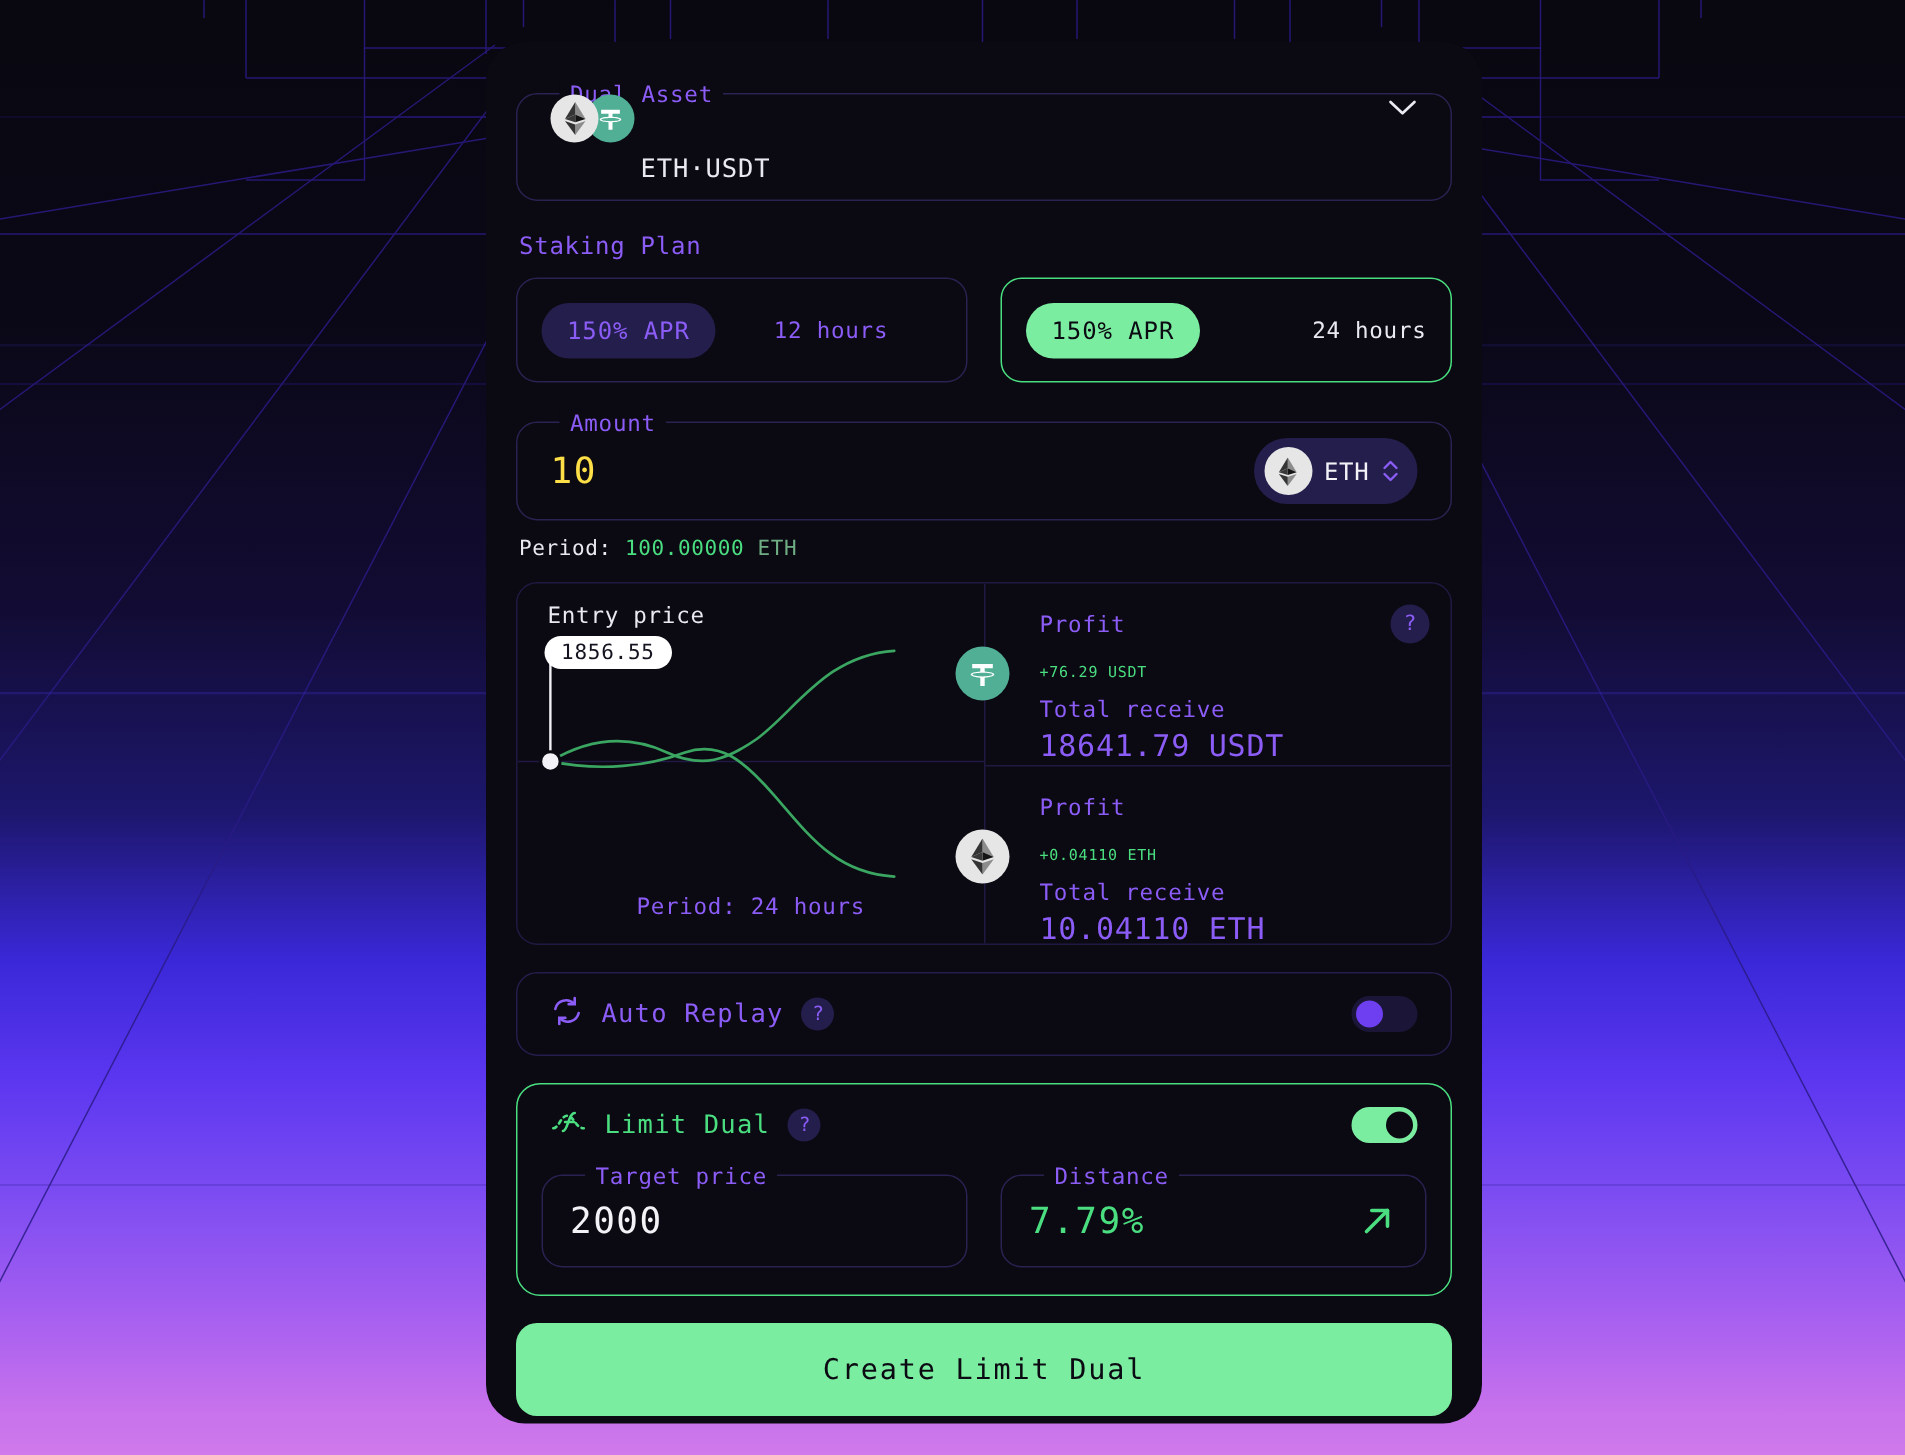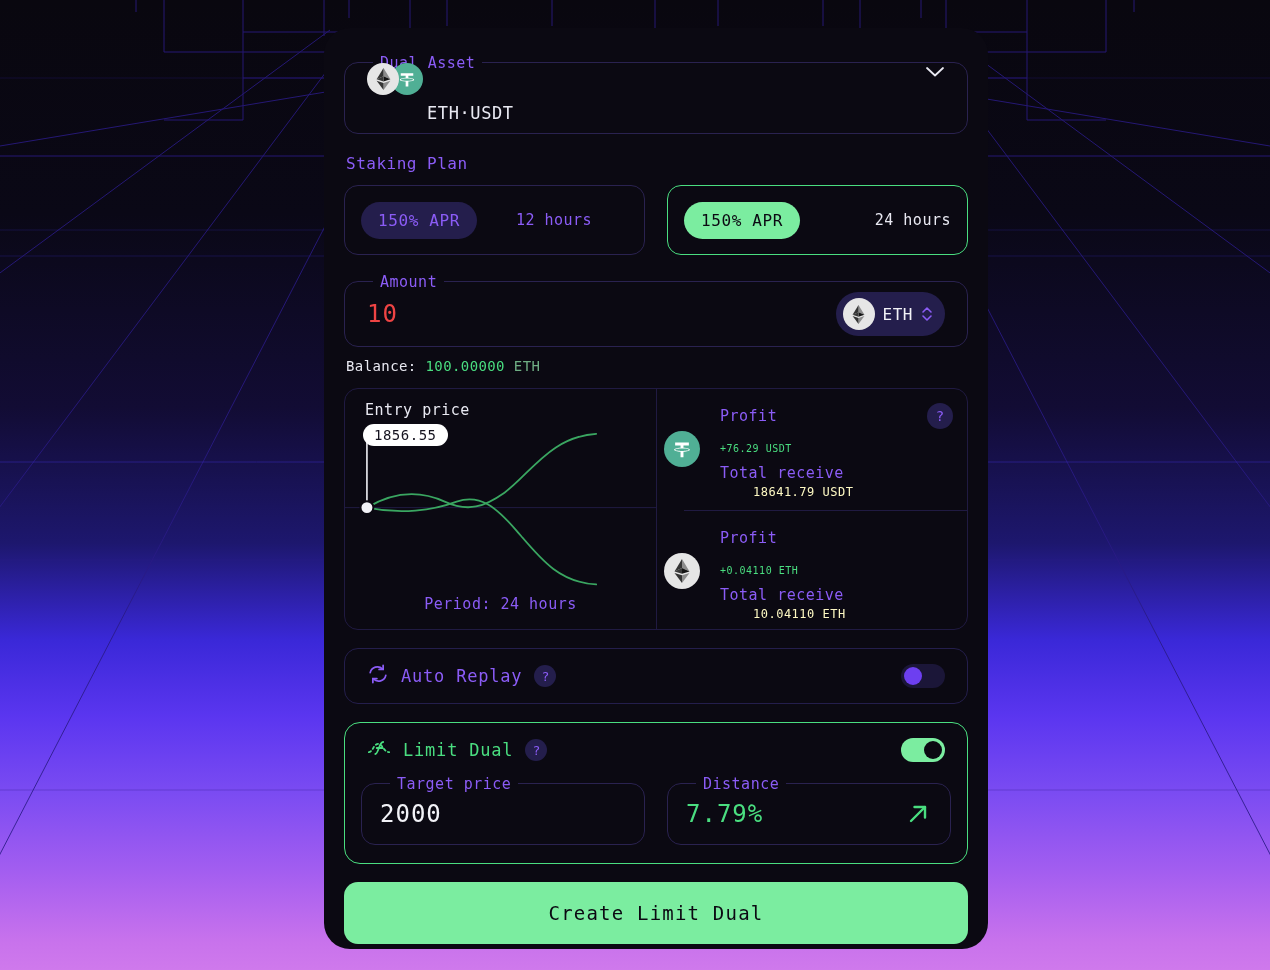--- a/index.html
+++ b/index.html
@@ -135,21 +135,21 @@
   
   .amount {
     margin-top: 26px;
     height: 66px;
     display: flex;
     align-items: center;
     padding: 0 22px;
   }
   .amount-value {
     font-size: 24px;
-    color: #ef4444;
+    color: #fde047;
     letter-spacing: 1px;
   }
   .token-select {
     margin-left: auto;
     display: flex;
     align-items: center;
     gap: 8px;
     background: #241e4c;
     border-radius: 999px;
     padding: 6px 12px 6px 7px;
@@ -170,21 +170,20 @@
 
   
   .profit-panel {
     margin-top: 14px;
     height: 242px;
     border: 1px solid #201a42;
     border-radius: 14px;
     display: flex;
     position: relative;
     overflow: hidden;
-    gap: 27px;
   }
   .chart-side {
     width: 312px;
     position: relative;
     flex: none;
     border-right: 1px solid #201a42;
   }
   .entry-label {
     position: absolute; left: 20px; top: 12px;
     font-size: 15px; color: #e9e9f2; letter-spacing: 0.5px;
@@ -207,21 +206,21 @@
   .results-side { flex: 1; position: relative; }
   .result-row {
     height: 121px;
     padding: 18px 0 0 36px;
     position: relative;
   }
   .result-row + .result-row { border-top: 1px solid #201a42; }
   .res-title { font-size: 15px; color: #8b5cf6; letter-spacing: 0.5px; }
   .res-profit { font-size: 10px; color: #4ade80; letter-spacing: 0.5px; margin-top: 18px; }
   .res-sub { font-size: 15px; color: #8b5cf6; letter-spacing: 0.5px; margin-top: 10px; }
-  .res-total { font-size: 12px; color: #fef9c3; letter-spacing: 0.5px; margin-top: 3px; margin-left: 33px; }
+  .res-total { font-size: 20px; color: #8b5cf6; letter-spacing: 0.5px; margin-top: 3px; }
 
   .badge-coin {
     position: absolute;
     left: -20px;
     width: 36px; height: 36px;
     border-radius: 50%;
     display: flex; align-items: center; justify-content: center;
     z-index: 3;
   }
   .badge-usdt { background: #50af95; top: 42px; }
@@ -411,21 +410,21 @@
         <svg width="12" height="20" viewBox="0 0 12 20">
           <path d="M2 8 L6 4 L10 8" stroke="#8b5cf6" stroke-width="1.6" fill="none" stroke-linecap="round" stroke-linejoin="round"></path>
           <path d="M2 12 L6 16 L10 12" stroke="#8b5cf6" stroke-width="1.6" fill="none" stroke-linecap="round" stroke-linejoin="round"></path>
         </svg>
       </span>
     </span>
   </div>
 
   
   <div class="balance">
-    <span>Balance:</span>
+    <span>Period:</span>
     <span class="bal-num">100.00000</span>
     <span class="bal-cur">ETH</span>
   </div>
 
   
   <div class="profit-panel">
 
     <div class="chart-side">
       <svg class="chart-svg" viewBox="0 0 312 242">
         <line x1="0" y1="119" x2="312" y2="119" stroke="#201a42" stroke-width="1"></line>

